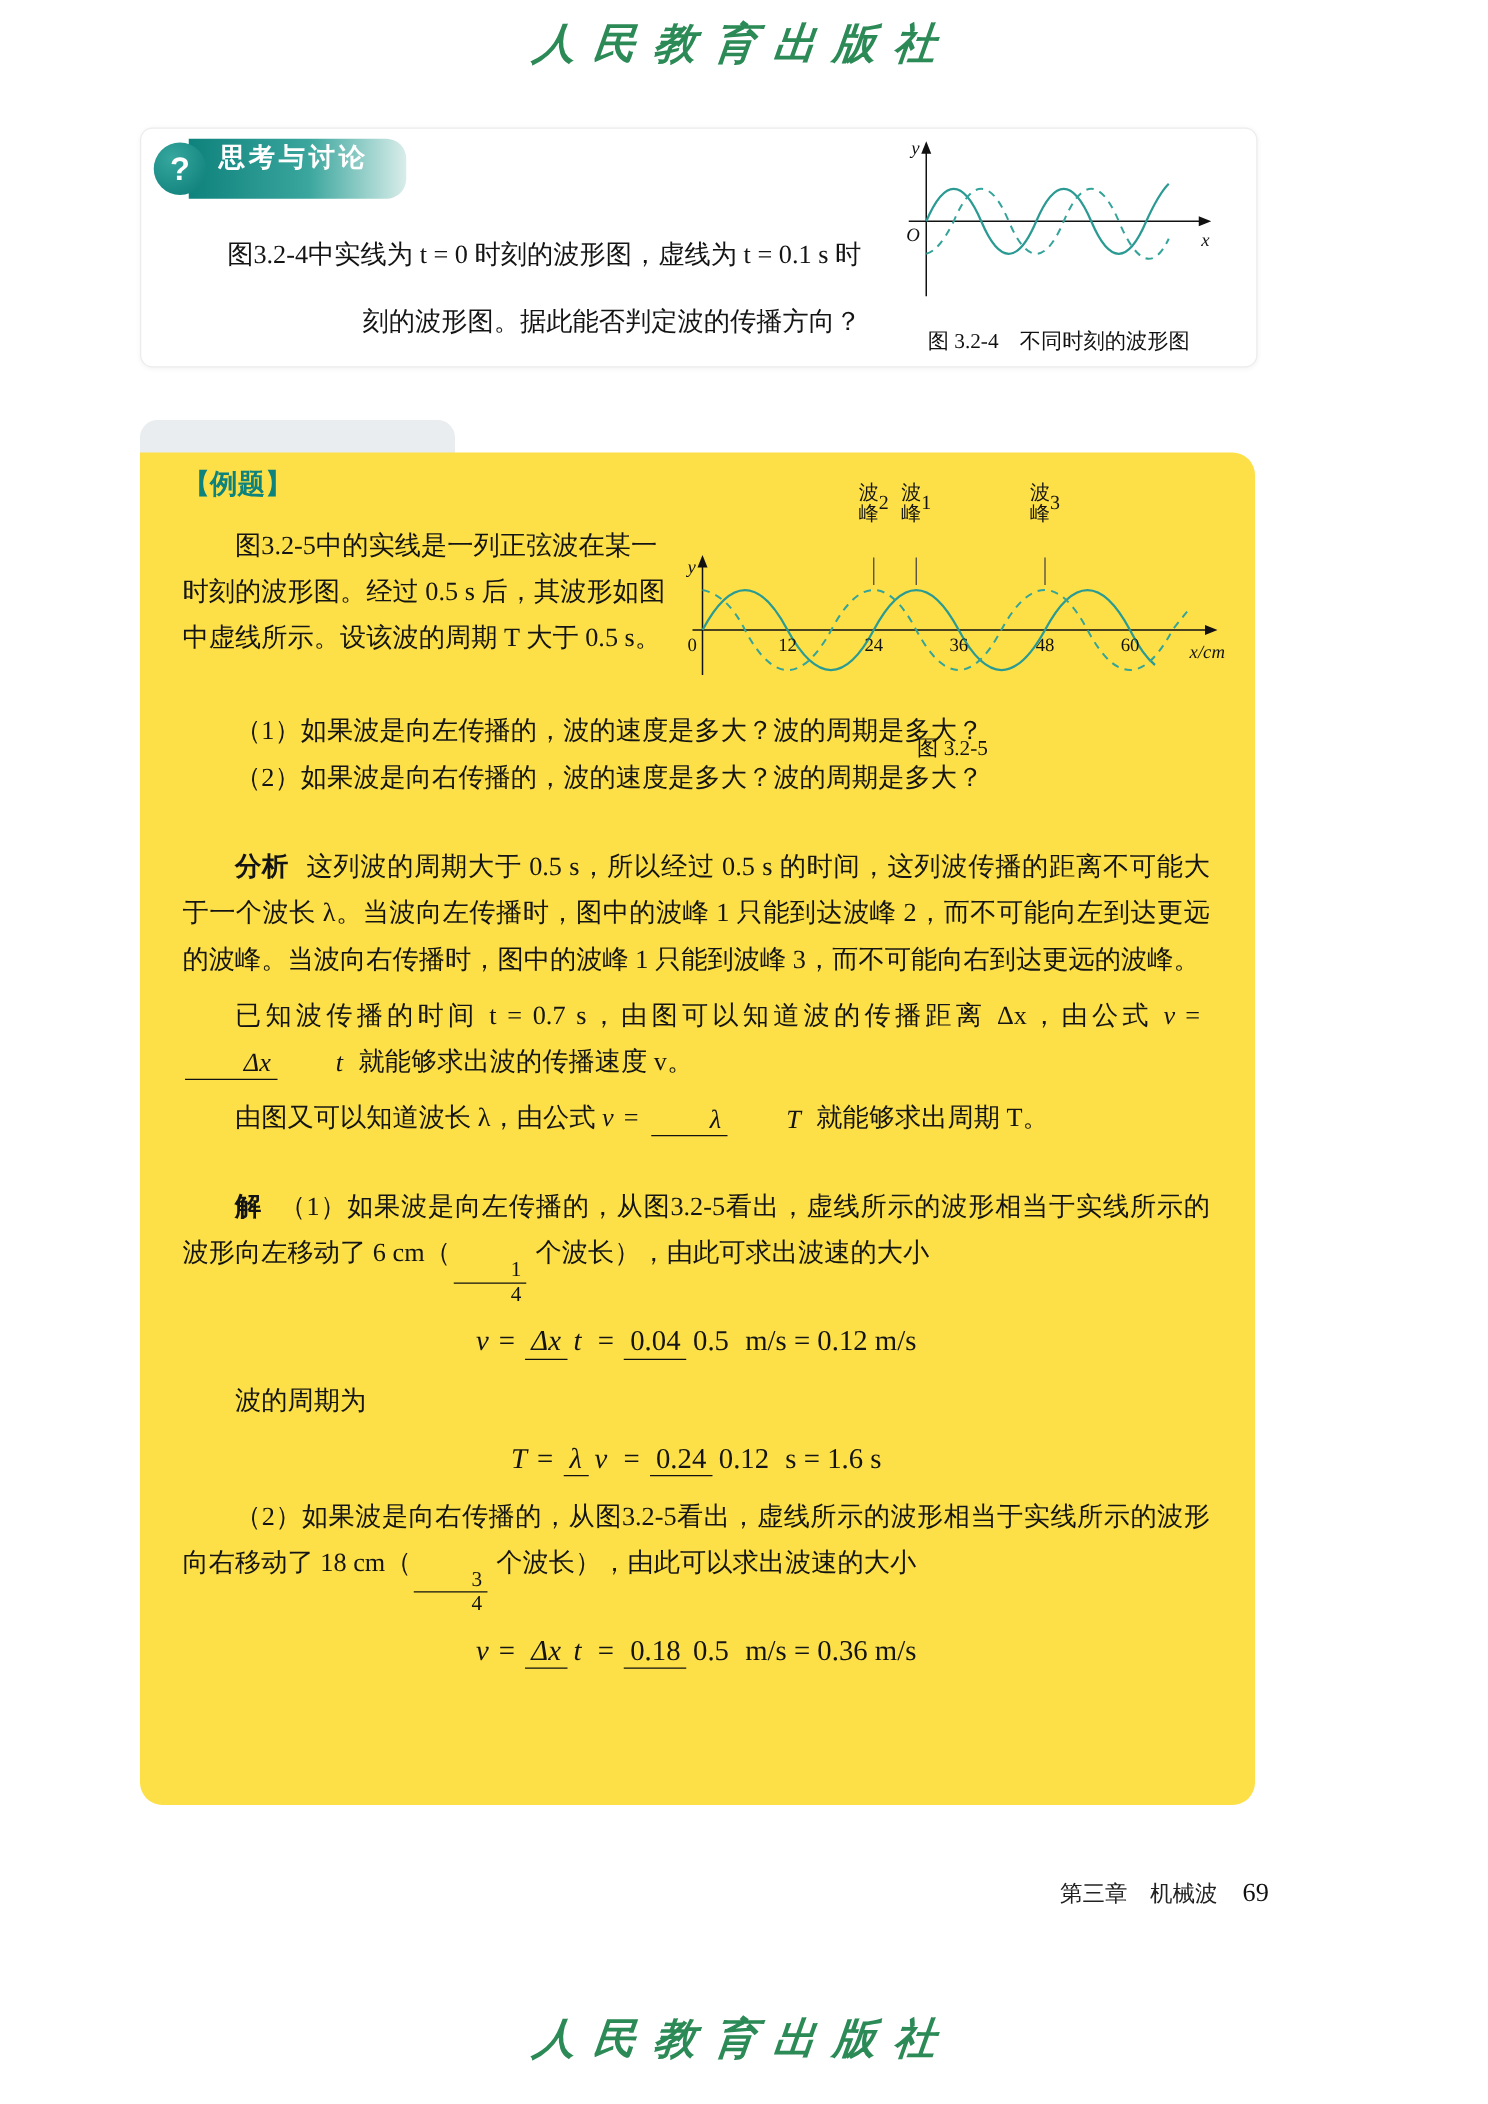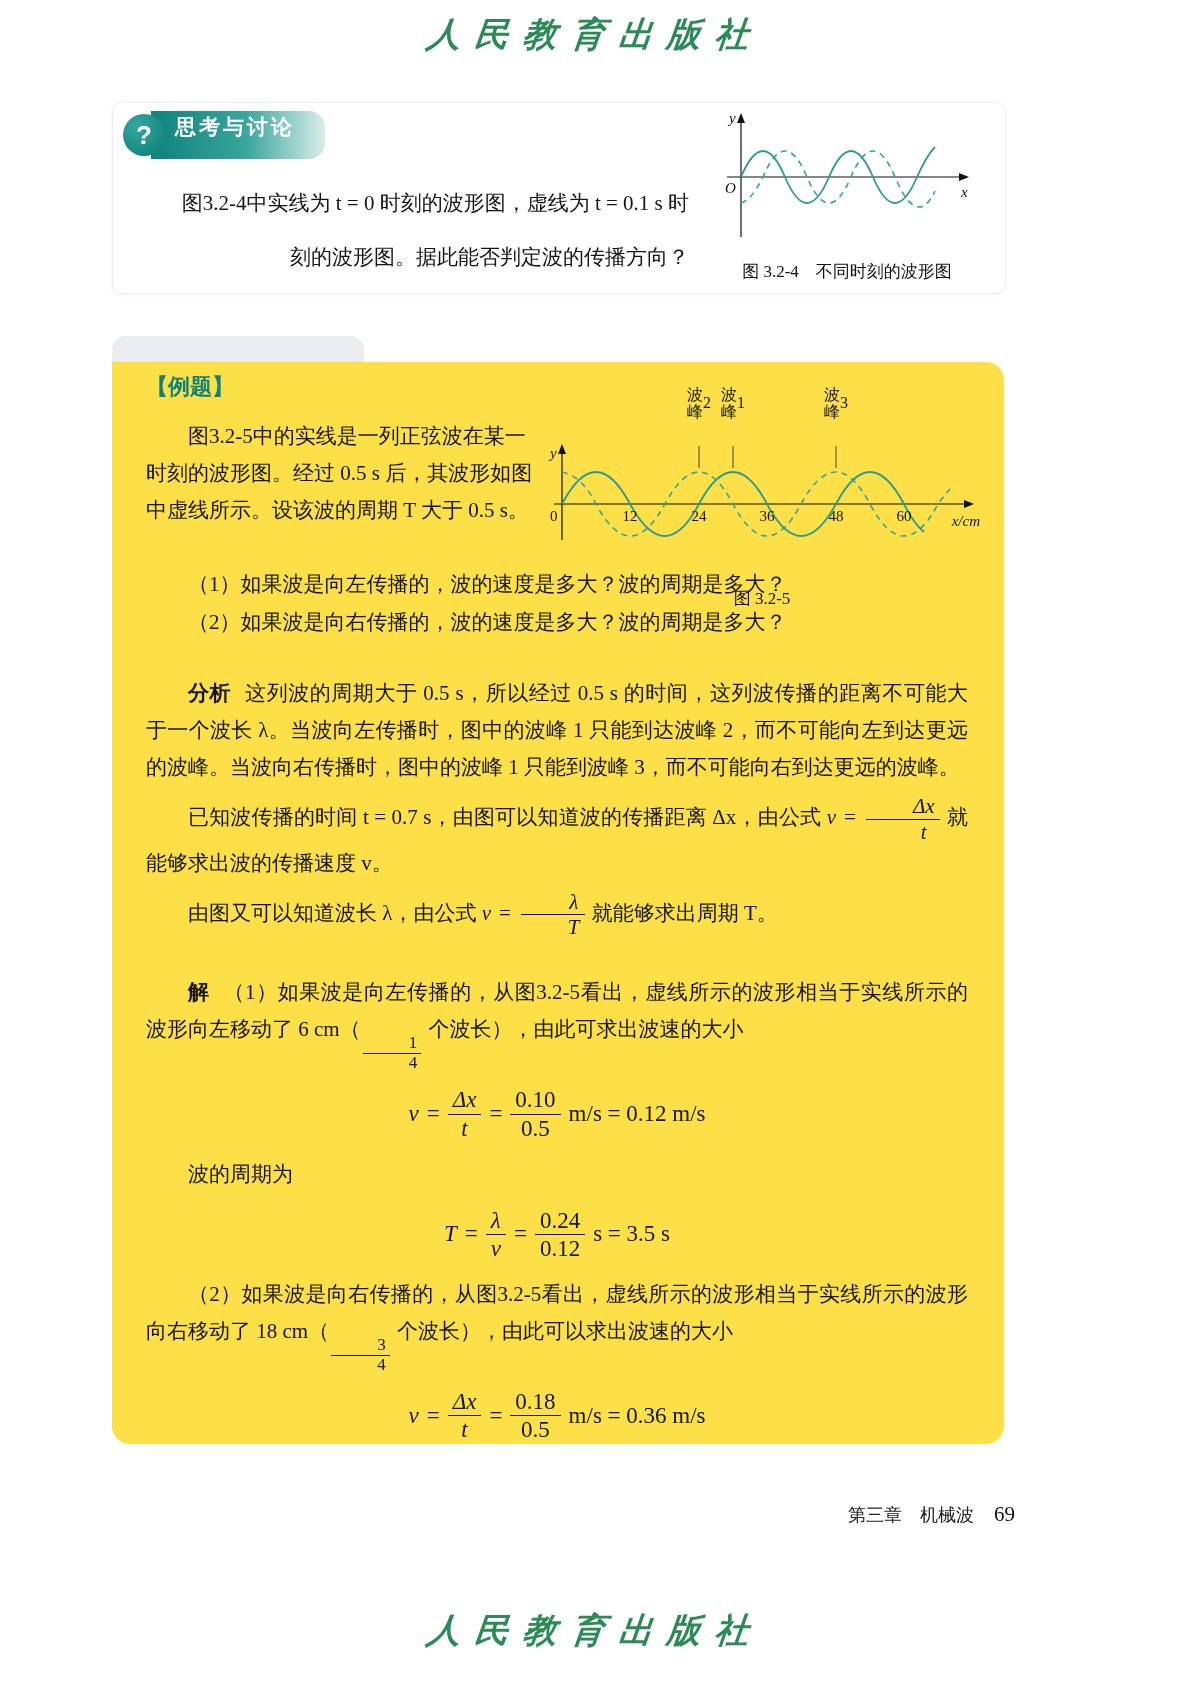--- a/index.html
+++ b/index.html
@@ -40,21 +40,21 @@
   .crest .cn{font-size:16px;line-height:18px;}
   .intro{width:392px;margin:16px 0 0 0;font-size:21px;line-height:37px;text-indent:2em;}
   .q{margin:0;font-size:21px;line-height:38px;text-indent:2em;}
   .q.first{margin-top:36px;}
   .para{margin:0;font-size:21px;line-height:37px;text-indent:2em;text-align:justify;}
   .para.gap{margin-top:34px;}
   .para.midgap{margin-top:8px;}
   .bold{font-weight:bold;margin-right:14px;}
   .eqs{margin:0 8px;}
   .itv{font-style:italic;}
-  .frac{display:inline-flex;flex-direction:column;text-align:center;vertical-align:middle;line-height:1.18;margin:0 2px;}
+  .frac{display:inline-flex;flex-direction:row;text-align:center;vertical-align:middle;line-height:1.18;margin:0 2px;}
   .frac .num{border-bottom:1.6px solid #111;padding:0 5px;display:block;}
   .frac .den{padding:0 5px;display:block;}
   .sfrac{display:inline-flex;flex-direction:column;text-align:center;vertical-align:-12px;line-height:1.1;font-size:17px;margin:0 2px;}
   .sfrac .num{border-bottom:1.3px solid #111;padding:0 4px;display:block;}
   .sfrac .den{padding:0 4px;display:block;}
   .equation{display:flex;justify-content:center;align-items:center;font-size:23px;margin:14px 0;}
   .equation>span{margin:0 4px;}
 
   
   .axis{stroke:#111;stroke-width:1.2;fill:none;}
@@ -171,41 +171,41 @@
 
       <div class="equation">
         <span class="itv">v</span>
         <span>=</span>
         <span class="frac">
             <span class="num itv">Δx</span>
             <span class="den itv">t</span>
           </span>
         <span>=</span>
         <span class="frac">
-            <span class="num">0.10</span>
+            <span class="num">0.04</span>
             <span class="den">0.5</span>
           </span>
         <span>m/s = 0.12 m/s</span>
       </div>
 
       <p class="para">波的周期为</p>
 
       <div class="equation">
         <span class="itv">T</span>
         <span>=</span>
         <span class="frac">
             <span class="num itv">λ</span>
             <span class="den itv">v</span>
           </span>
         <span>=</span>
         <span class="frac">
             <span class="num">0.24</span>
             <span class="den">0.12</span>
           </span>
-        <span>s = 3.5 s</span>
+        <span>s = 1.6 s</span>
       </div>
 
       <p class="para"><span>（2）如果波是向右传播的，从图3.2-5看出，虚线所示的波形相当于实线所示的波形向右移动了 18 cm（</span><span class="sfrac">
             <span class="num">3</span>
             <span class="den">4</span>
           </span><span> 个波长），由此可以求出波速的大小</span></p>
 
       <div class="equation">
         <span class="itv">v</span>
         <span>=</span>

